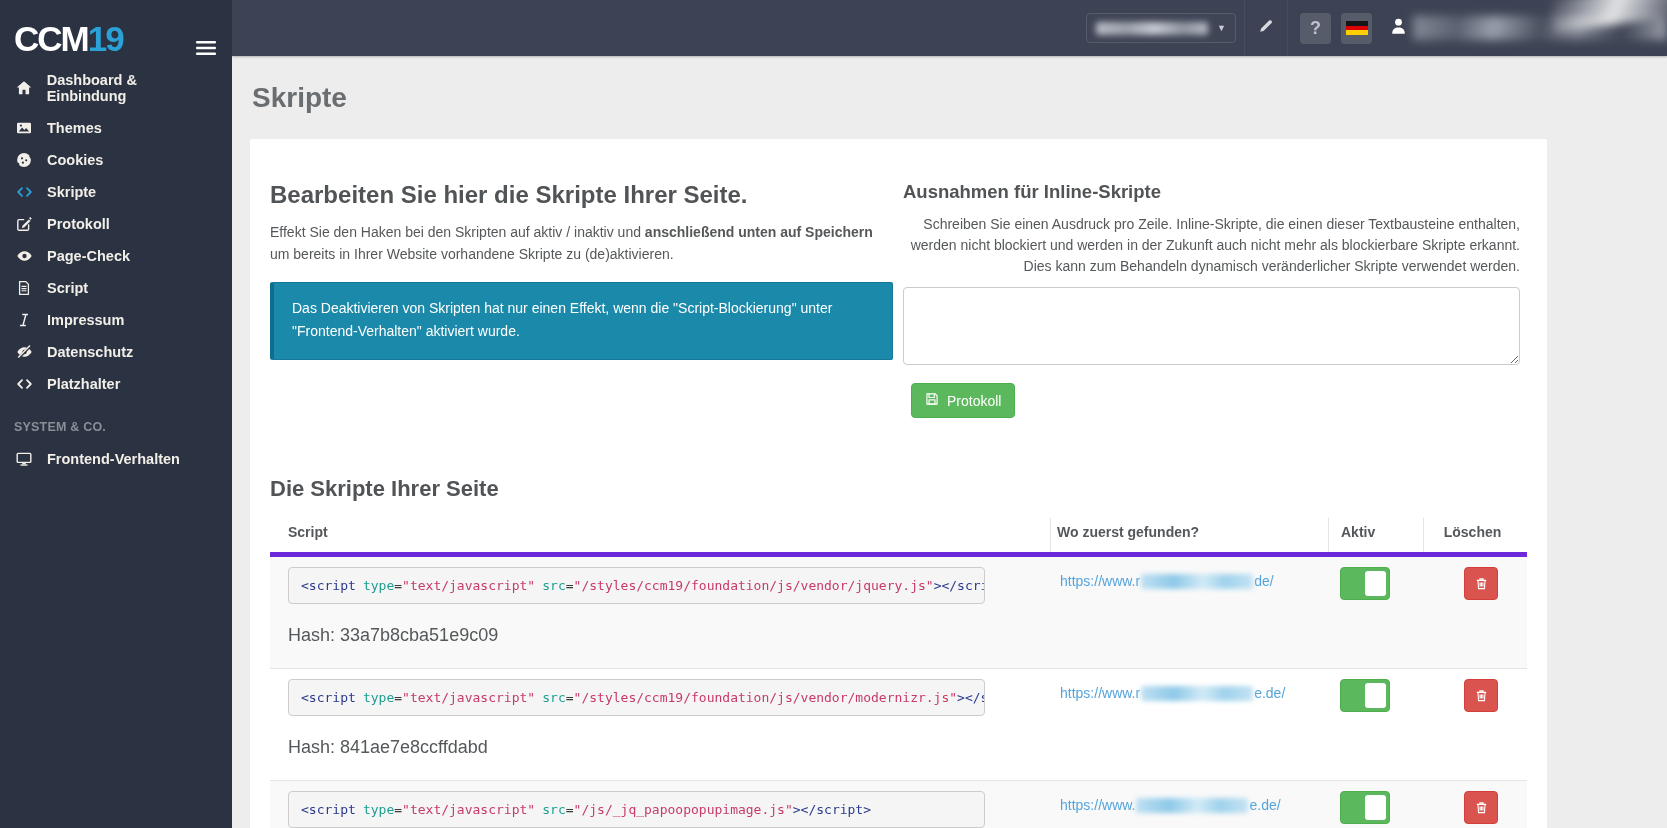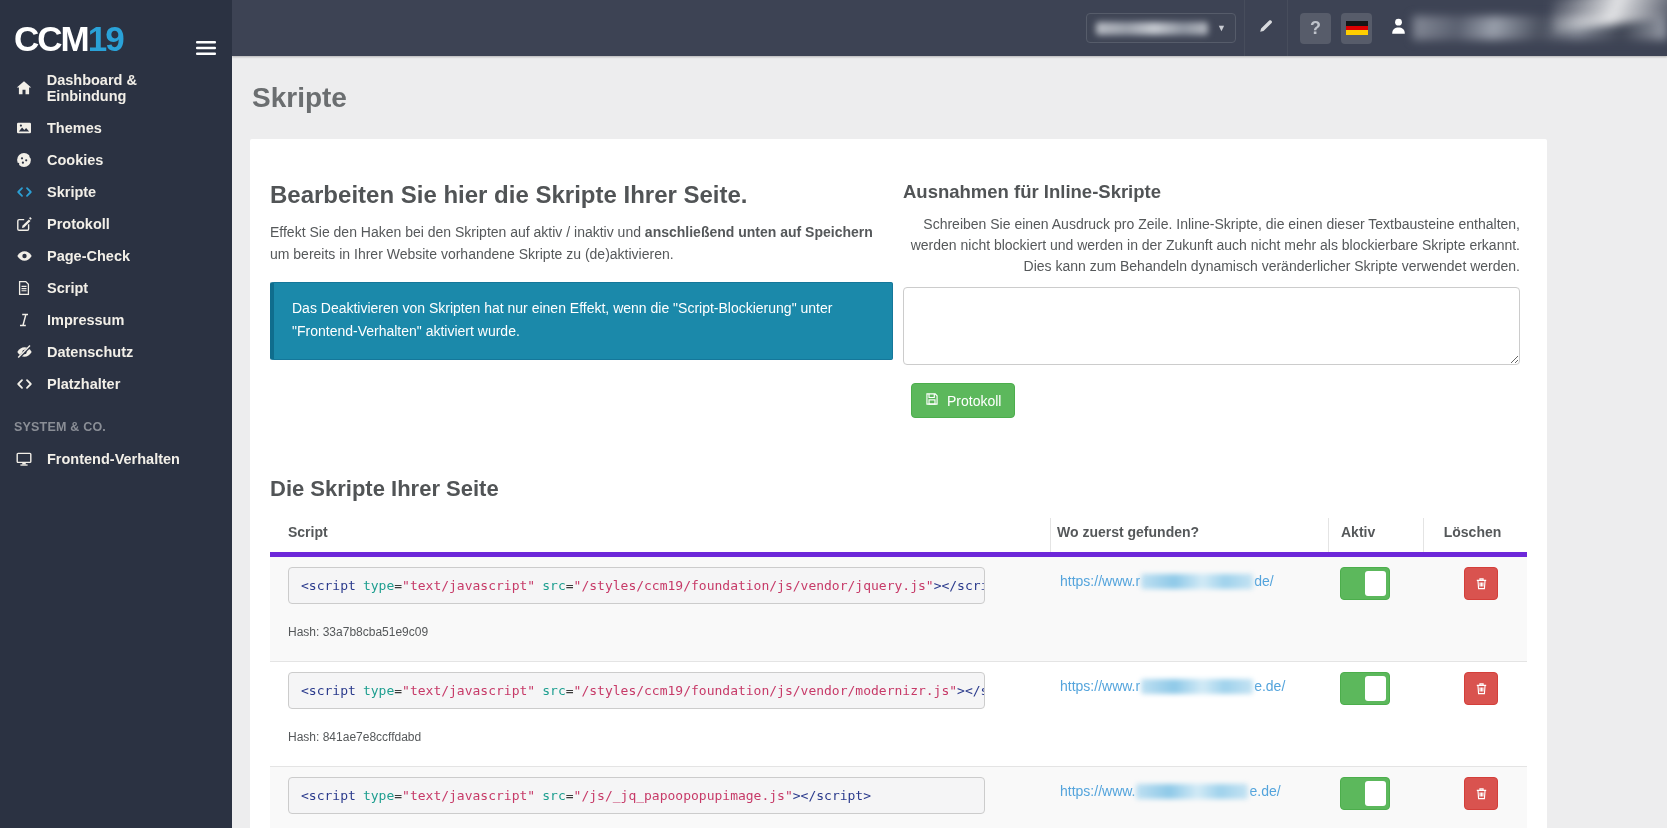--- a/index.html
+++ b/index.html
@@ -59,21 +59,21 @@
   .thead { border-bottom:5px solid #6d28d9; }
   .th { padding:6px 18px 12px; font-size:14px; font-weight:bold; color:#55585a; }
   .th + .th { border-left:1px solid #e4e4e4; }
   .th-found { padding-left:6px; } .th-active { padding-left:12px; } .th-delete { padding-left:12px;text-align:center; }
   .trow { border-bottom:1px solid #e4e4e4; }
   .trow.odd { background:#f9f9f9; }
   .cell-script { padding:10px 18px 22px; }
   .codebox { width:697px; background:#f5f5f6; border:1px solid #cccccc; border-radius:4px; padding:10px 12px; font-family:"DejaVu Sans Mono", monospace; font-size:13px; white-space:nowrap; overflow:hidden; }
   .tk-tag { color:#2a3a8c; } .tk-attr { color:#1d9e8f; } .tk-plain { color:#3a3a3a; } .tk-str { color:#c73a68; }
   .sp { margin-left:.55em; }
-  .hash { margin-top:21px; font-size:12px; color:#55585a; }
+  .hash { margin-top:21px; font-size:18px; color:#55585a; }
   .cell-url { padding:16px 12px 0 10px; font-size:14px; }
   .url { color:#54a4dc; text-decoration:none; display:inline-flex; align-items:center; white-space:nowrap; }
   .url-blur { display:inline-block; width:112px; height:15px; margin:0 1px; border-radius:2px;
     background:linear-gradient(90deg,#bfe0f2,#8ec9e8 30%,#d2eaf6 55%,#9fd2ec 75%,#c5e3f3); filter:blur(2.5px); }
   .cell-active { padding:10px 0 0 12px; }
   .toggle { width:50px; height:33px; background:#5cb85c; border:1px solid #4cae4c; border-radius:4px; position:relative; cursor:pointer; }
   .toggle .knob { position:absolute; right:3px; top:3px; bottom:3px; width:21px; background:#ffffff; border-radius:3px; }
   .cell-delete { padding:10px 0 0 41px; }
   .trash-btn { width:34px; height:33px; background:#d9534f; border:1px solid #d43f3a; border-radius:4px; display:flex; align-items:center; justify-content:center; cursor:pointer; }
 </style>

